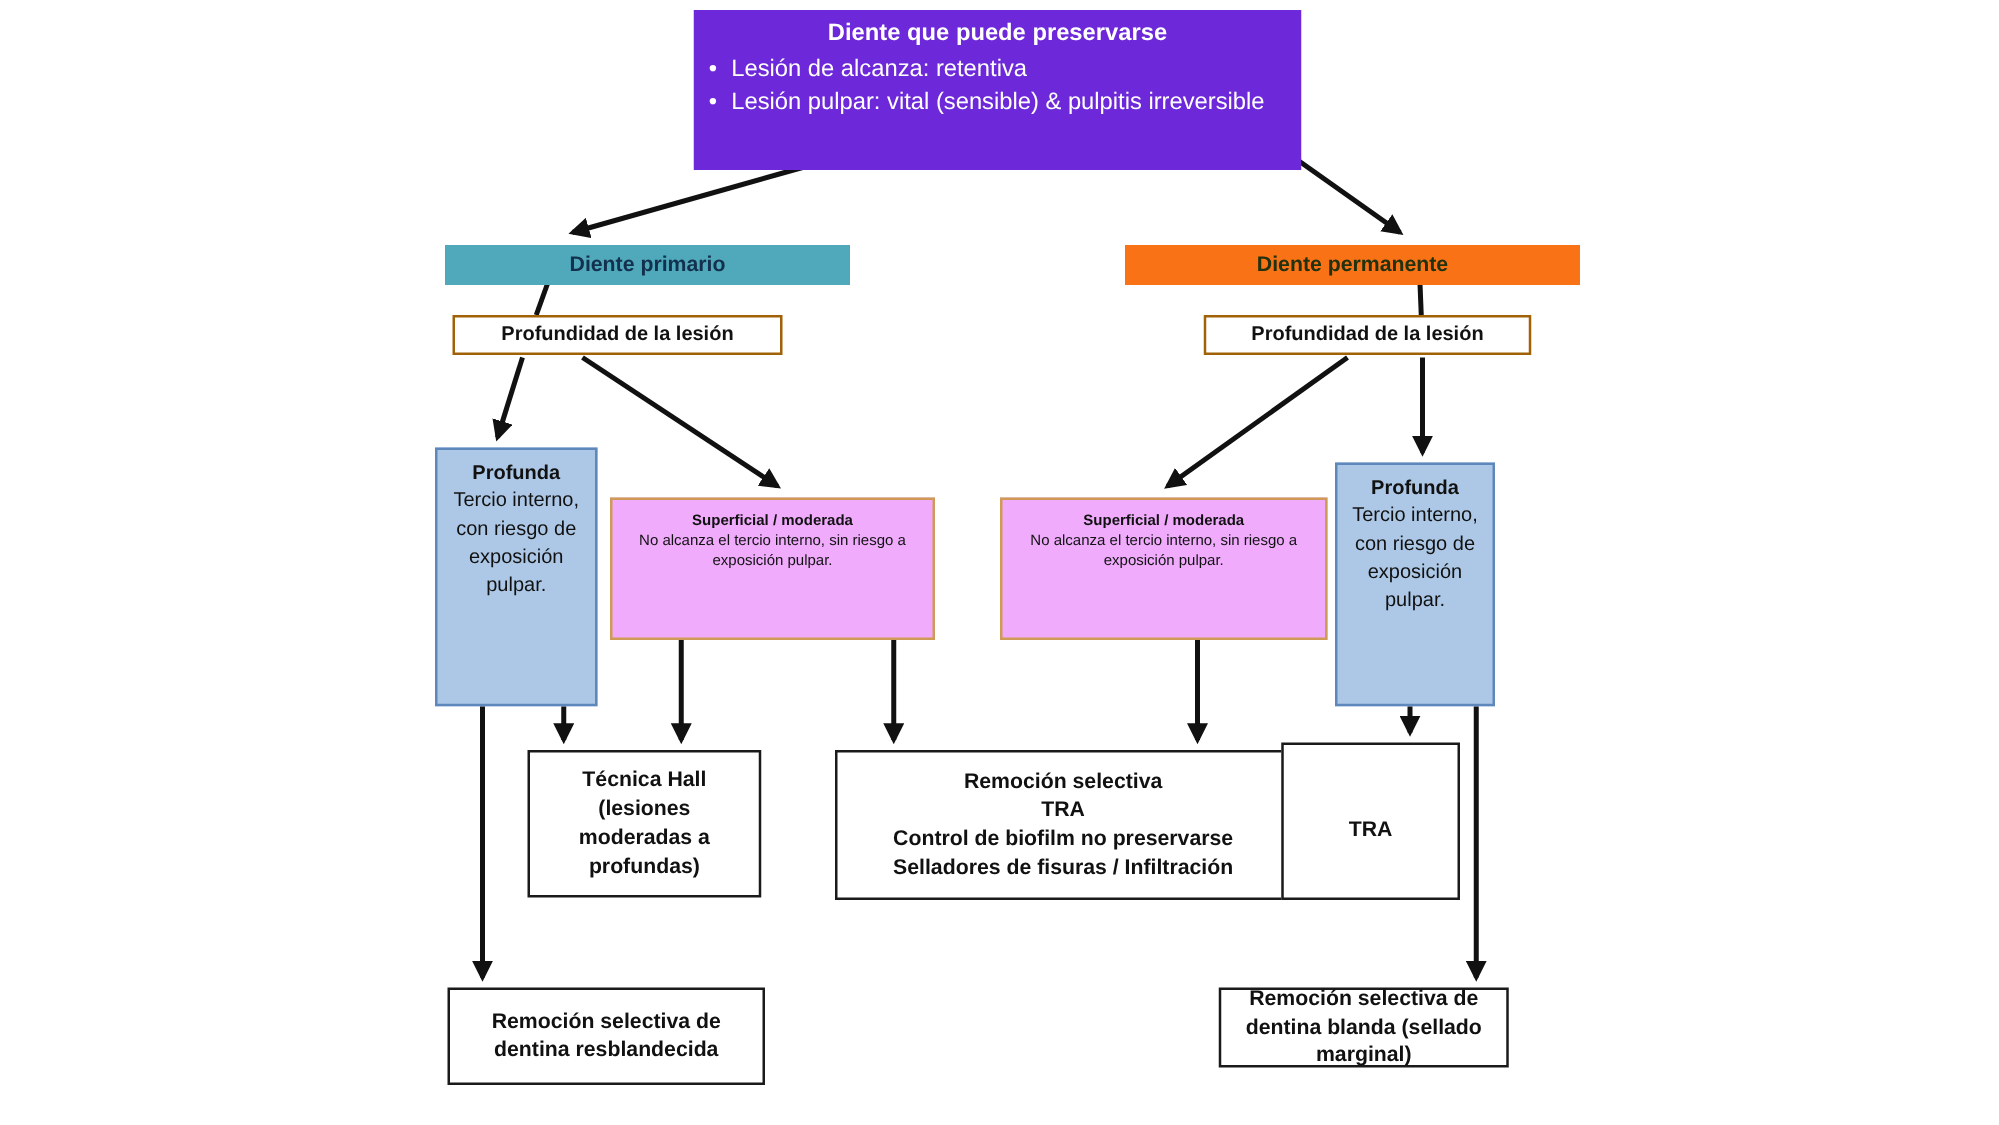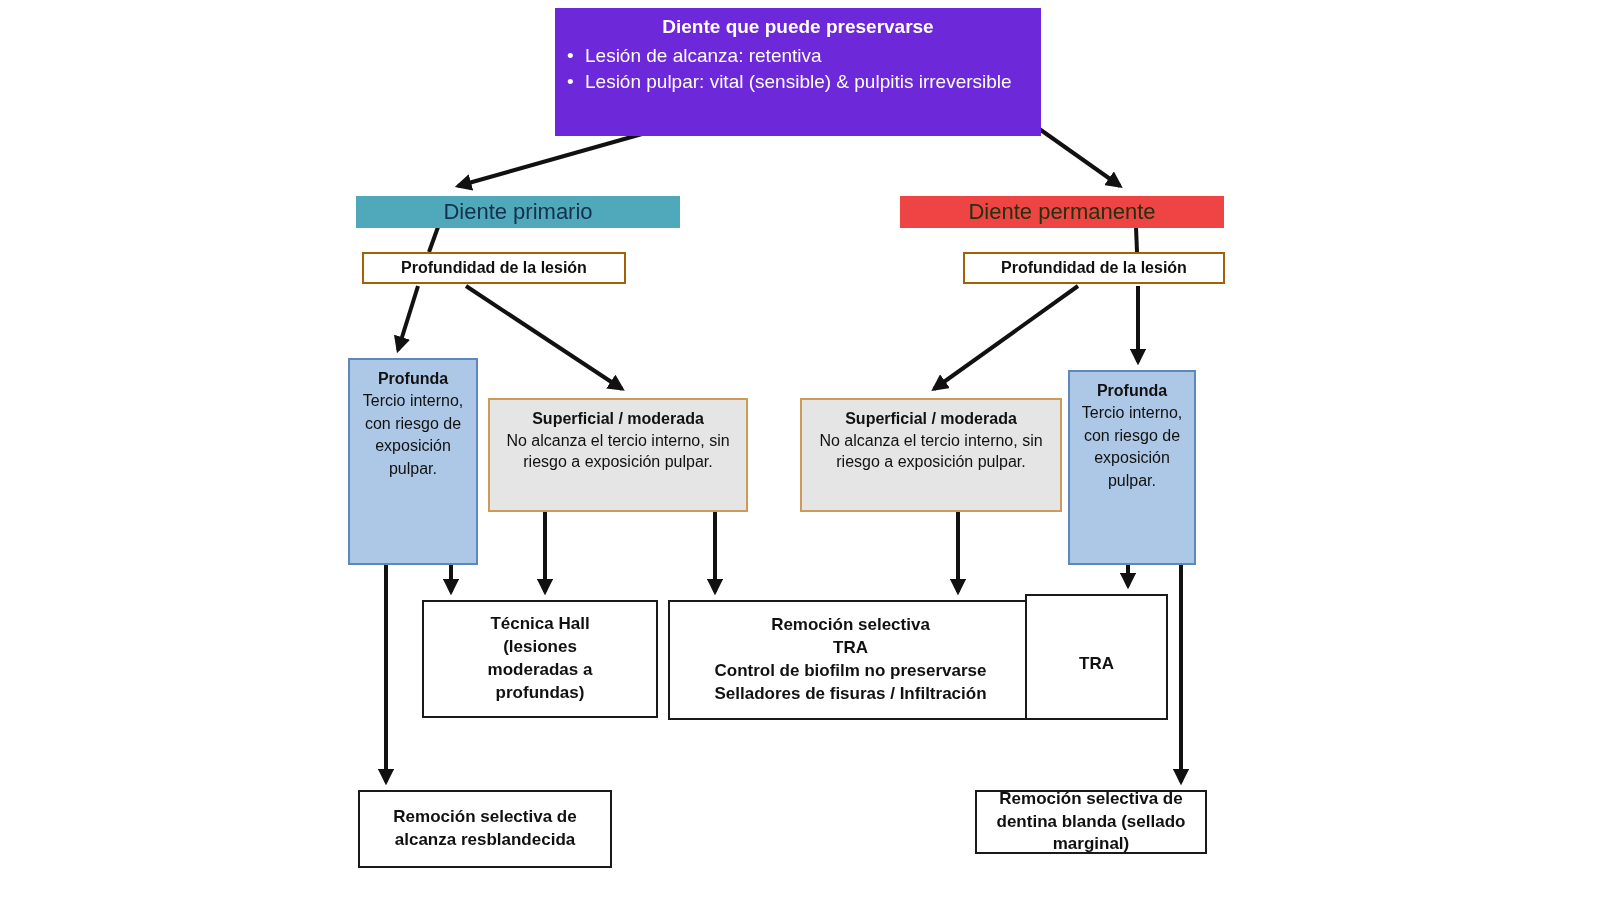--- a/index.html
+++ b/index.html
@@ -50,31 +50,31 @@
     content: "\2022";
     display: inline-block;
     width: 18px;
     margin-left: -18px;
   }
 
   
   .bar {
     height: 32px;
     line-height: 32px;
-    font-weight: normal;
-    font-size: 22px;
+    font-weight: bold;
+    font-size: 17px;
   }
   .bar-primary {
     left: 356px; top: 196px; width: 324px;
     background: #4fa9ba;
     color: #13304e;
   }
   .bar-permanent {
-    left: 900px; top: 196px; width: 324px;
-    background: #ef4444;
+    left: 900px; top: 196px; width: 364px;
+    background: #f97316;
     color: #22310f;
   }
 
   
   .depth {
     height: 32px;
     line-height: 28px;
     background: #ffffff;
     border: 2px solid #a16207;
     font-weight: bold;
@@ -92,45 +92,45 @@
     padding: 8px 6px;
     font-size: 16px;
     line-height: 1.4;
   }
   .deep-left  { left: 348px;  top: 358px; width: 130px; height: 207px; }
   .deep-right { left: 1068px; top: 370px; width: 128px; height: 195px; }
   .deep .node-title { font-weight: bold; }
 
   
   .superficial {
-    background: #e5e5e5;
+    background: #f0abfc;
     border: 2px solid #cf9a55;
     color: #111111;
     padding: 8px 12px;
-    font-size: 16px;
+    font-size: 12px;
     line-height: 1.35;
   }
   .superficial-left  { left: 488px; top: 398px; width: 260px; height: 114px; }
   .superficial-right { left: 800px; top: 398px; width: 262px; height: 114px; }
   .superficial .node-title { font-weight: bold; }
 
   
   .outcome {
     background: #ffffff;
     border: 2px solid #1a1a1a;
     color: #111111;
     font-weight: bold;
     font-size: 17px;
     line-height: 1.35;
     display: flex;
     flex-direction: column;
     justify-content: center;
     padding: 6px 10px;
   }
-  .outcome-hall        { left: 422px;  top: 600px; width: 236px; height: 118px; }
+  .outcome-hall        { left: 422px;  top: 600px; width: 187px; height: 118px; }
   .outcome-hall .inner { max-width: 160px; margin: 0 auto; }
   .outcome-central     { left: 645px;  top: 600px; width: 365px; height: 120px; margin-left: 23px; }
   .outcome-expectante  { left: 1025px; top: 594px; width: 143px; height: 126px; }
   .outcome-expectante .tra-line { margin-top: 14px; }
   .outcome-bottom-left  { left: 358px; top: 790px; width: 254px; height: 78px; }
   .outcome-bottom-right { left: 975px; top: 790px; width: 232px; height: 64px; }
 </style>
 </head>
 <body>
 
@@ -202,17 +202,17 @@
     <div>Remoción selectiva</div>
     <div>TRA</div>
     <div>Control de biofilm no preservarse</div>
     <div>Selladores de fisuras / Infiltración</div>
   </div>
 
   <div class="box outcome outcome-expectante">
     <div class="tra-line">TRA</div>
   </div>
 
-  <div class="box outcome outcome-bottom-left">Remoción selectiva de alcanza resblandecida</div>
+  <div class="box outcome outcome-bottom-left">Remoción selectiva de dentina resblandecida</div>
 
   <div class="box outcome outcome-bottom-right">Remoción selectiva de dentina blanda (sellado marginal)</div>
 
 </div>
 
 </body></html>

